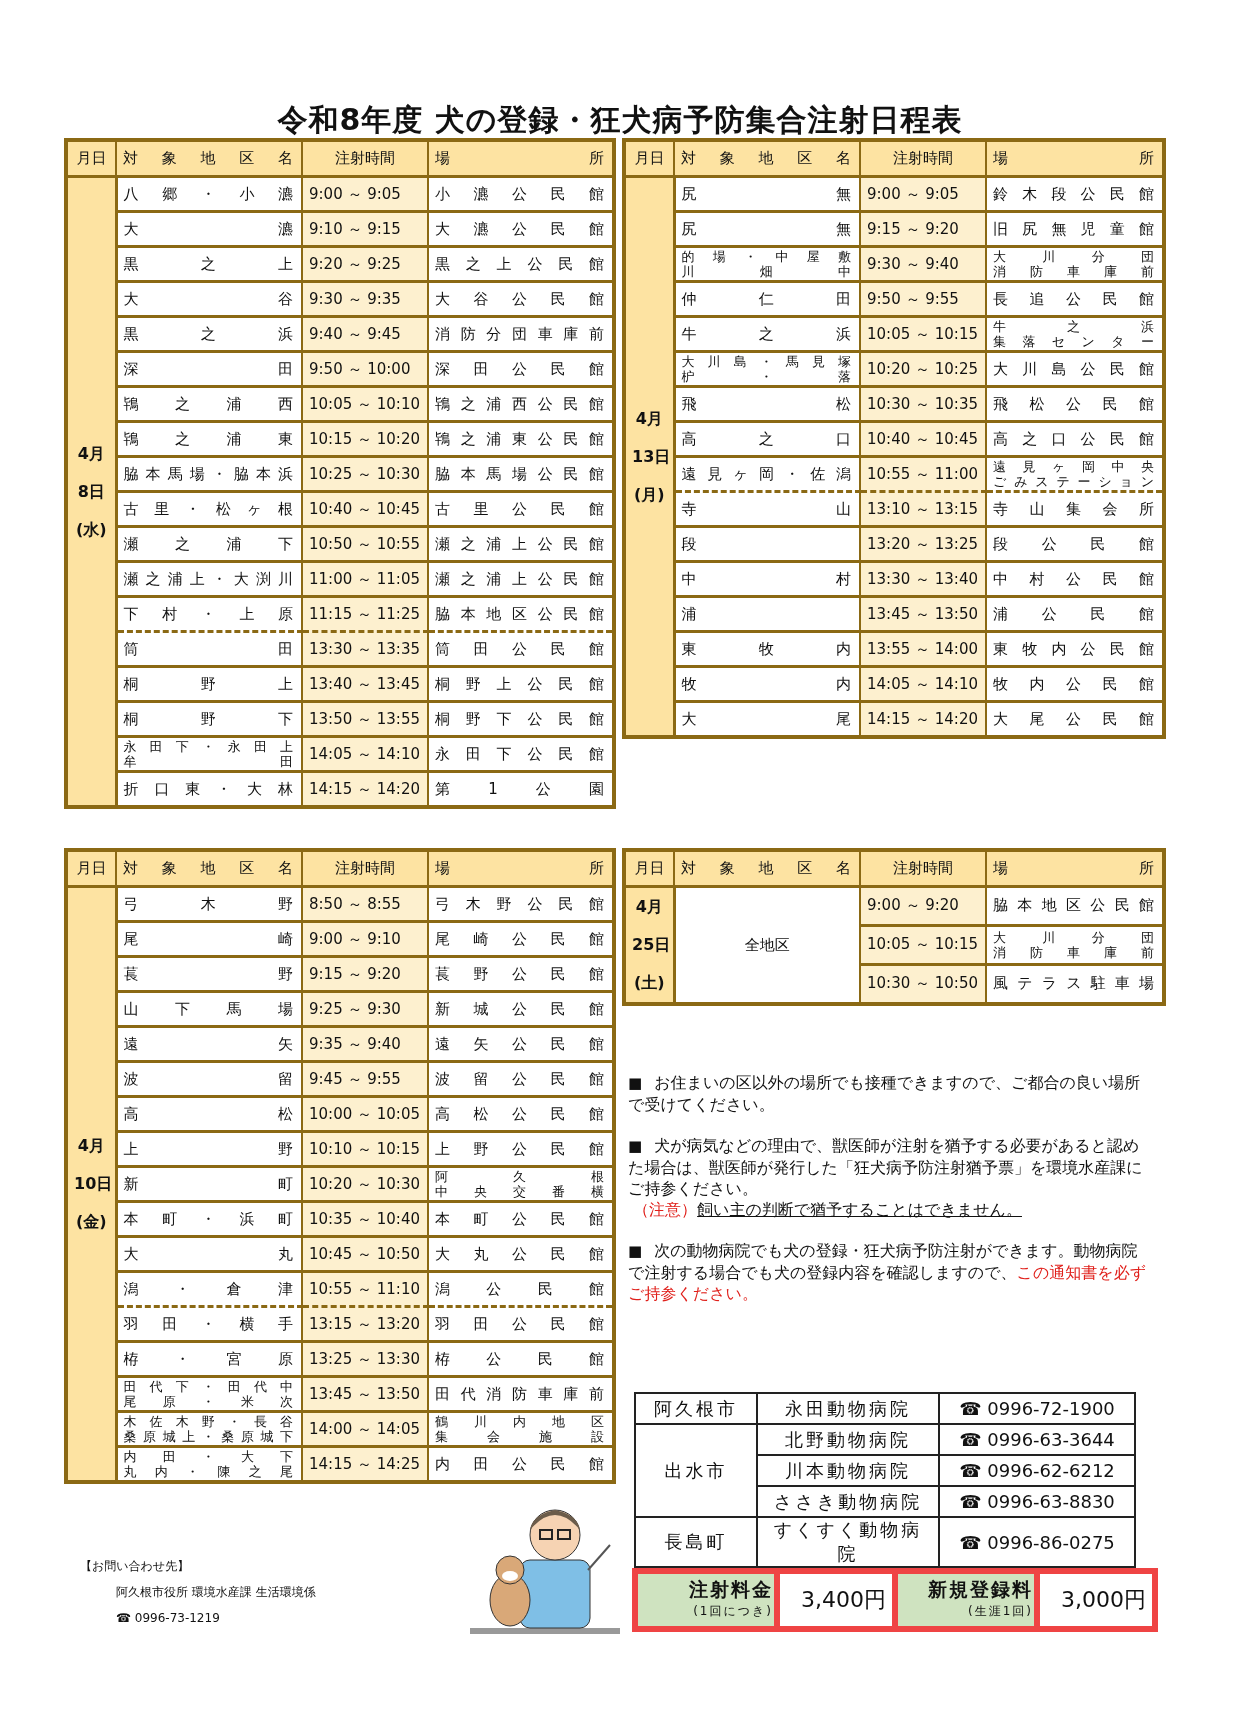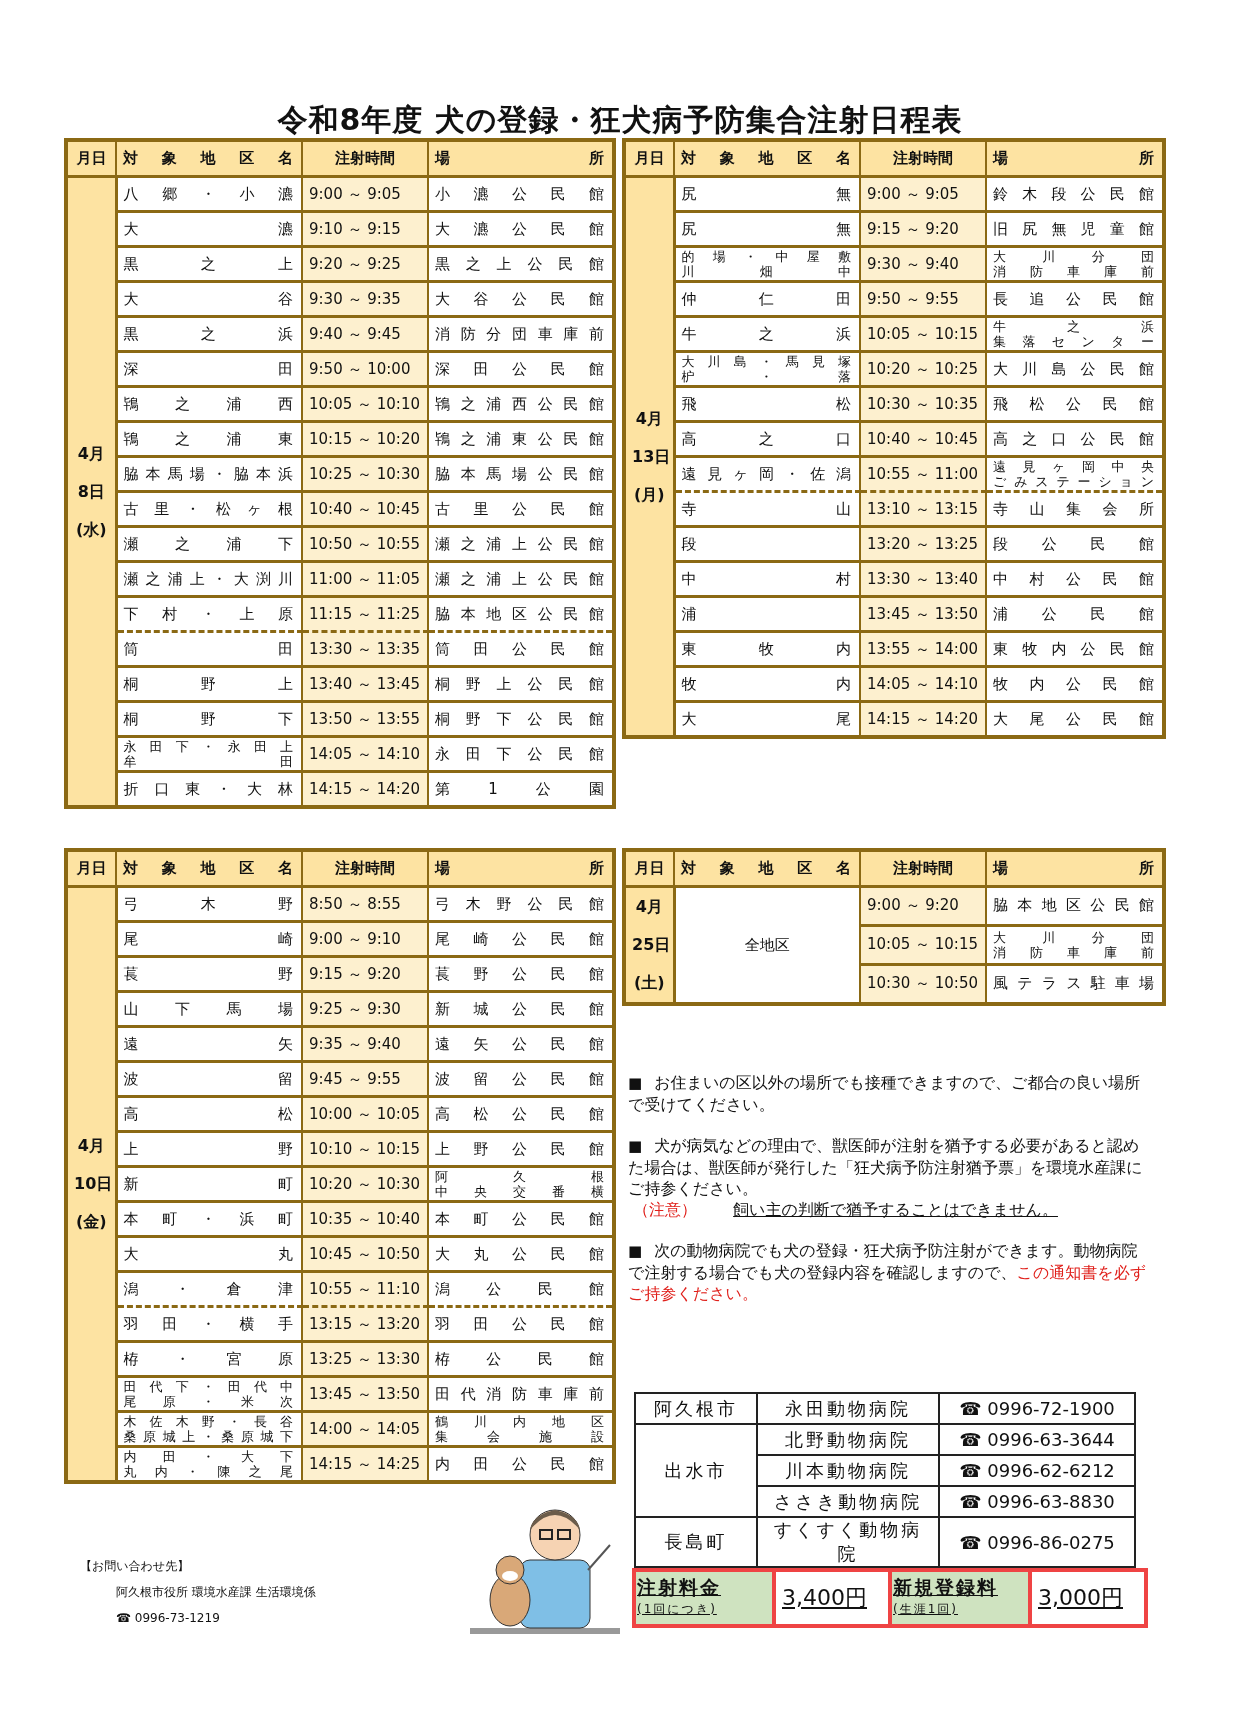--- a/index.html
+++ b/index.html
@@ -1,37 +1,37 @@
 <!DOCTYPE html>
 <html><head>
 <meta charset="utf-8">
 <style>
   html, body { margin: 0; padding: 0; background: #ffffff; }
   body { width: 1240px; height: 1731px; position: relative; font-family: "DejaVu Sans", "Liberation Sans", sans-serif; color: #111; overflow: hidden; }
   .title { position: absolute; left: 0; width: 1240px; top: 100px; text-align: center; font-size: 30px; font-weight: bold; letter-spacing: 1px; }
   table.sched { position: absolute; border-collapse: collapse; background: #fff; border: 4px solid #8b6914; table-layout: fixed; }
-  table.sched th { background: #fde3a2; border: 2px solid #8b6914; font-size: 15px; font-weight: bold; height: 33px; padding: 0 6px; }
+  table.sched th { background: #fde3a2; border: 2px solid #8b6914; font-size: 15px; font-weight: normal; height: 33px; padding: 0 6px; }
   table.sched td { border-top: 3px solid #8b6914; border-left: 2px solid #8b6914; font-size: 15px; padding: 0 6px; height: 32px; white-space: nowrap; }
   table.sched td.date { background: #fde3a2; text-align: center; font-size: 16px; font-weight: bold; line-height: 38px; border-right: 3px solid #8b6914; }
   table.sched td.area { text-align: justify; text-align-last: justify; letter-spacing: 2px; font-size: 15px; }
   table.sched td.time { background: #fdf0cf; text-align: left; border-left: 2px solid #8b6914; font-size: 15px; }
   table.sched td.place { text-align: justify; text-align-last: justify; letter-spacing: 2px; font-size: 15px; }
   table.sched td.small { font-size: 13px; line-height: 15px; }
   table.sched tr.dash td:not(.date) { border-top: 3px dashed #8b6914; }
   table.sched th.h-area, table.sched th.h-place { text-align: justify; text-align-last: justify; letter-spacing: 2px; }
   .notes { position: absolute; left: 628px; top: 1072px; width: 520px; font-size: 16px; line-height: 21px; }
   .note { margin-bottom: 20px; }
   .note .sq { font-size: 15px; margin-right: 12px; }
   .red { color: #e0201b; }
-  .underline { text-decoration: underline; margin-left: 36px; }
+  .underline { text-decoration: underline; }
   table.vets { position: absolute; left: 634px; top: 1392px; border-collapse: collapse; border: 2px solid #222; font-size: 18px; }
   table.vets td { border: 2px solid #222; height: 29px; padding: 0 10px; text-align: center; letter-spacing: 3px; }
   table.vets td.phone { letter-spacing: 0; width: 174px; }
   table.fees { position: absolute; left: 632px; top: 1568px; border-collapse: collapse; border: 2px solid #222; }
-  table.fees td { border: 4px solid #ef4444; height: 50px; text-align: left; text-decoration: underline; }
+  table.fees td { border: 6px solid #ef4444; height: 50px; text-align: right; }
   table.fees td.lbl { background: #cfe3c0; width: 134px; font-size: 19px; font-weight: bold; line-height: 22px; letter-spacing: 2px; }
   table.fees td.lbl .sub { font-size: 12px; font-weight: normal; letter-spacing: 2px; display: block; }
   table.fees td.val { width: 100px; font-size: 22px; padding: 0 6px; }
   .contact { position: absolute; left: 80px; top: 1553px; font-size: 12px; line-height: 26px; }
   .contact .indent { padding-left: 36px; }
   .doctor { position: absolute; left: 470px; top: 1500px; width: 150px; height: 140px; }
 </style>
 </head>
 <body>
 

